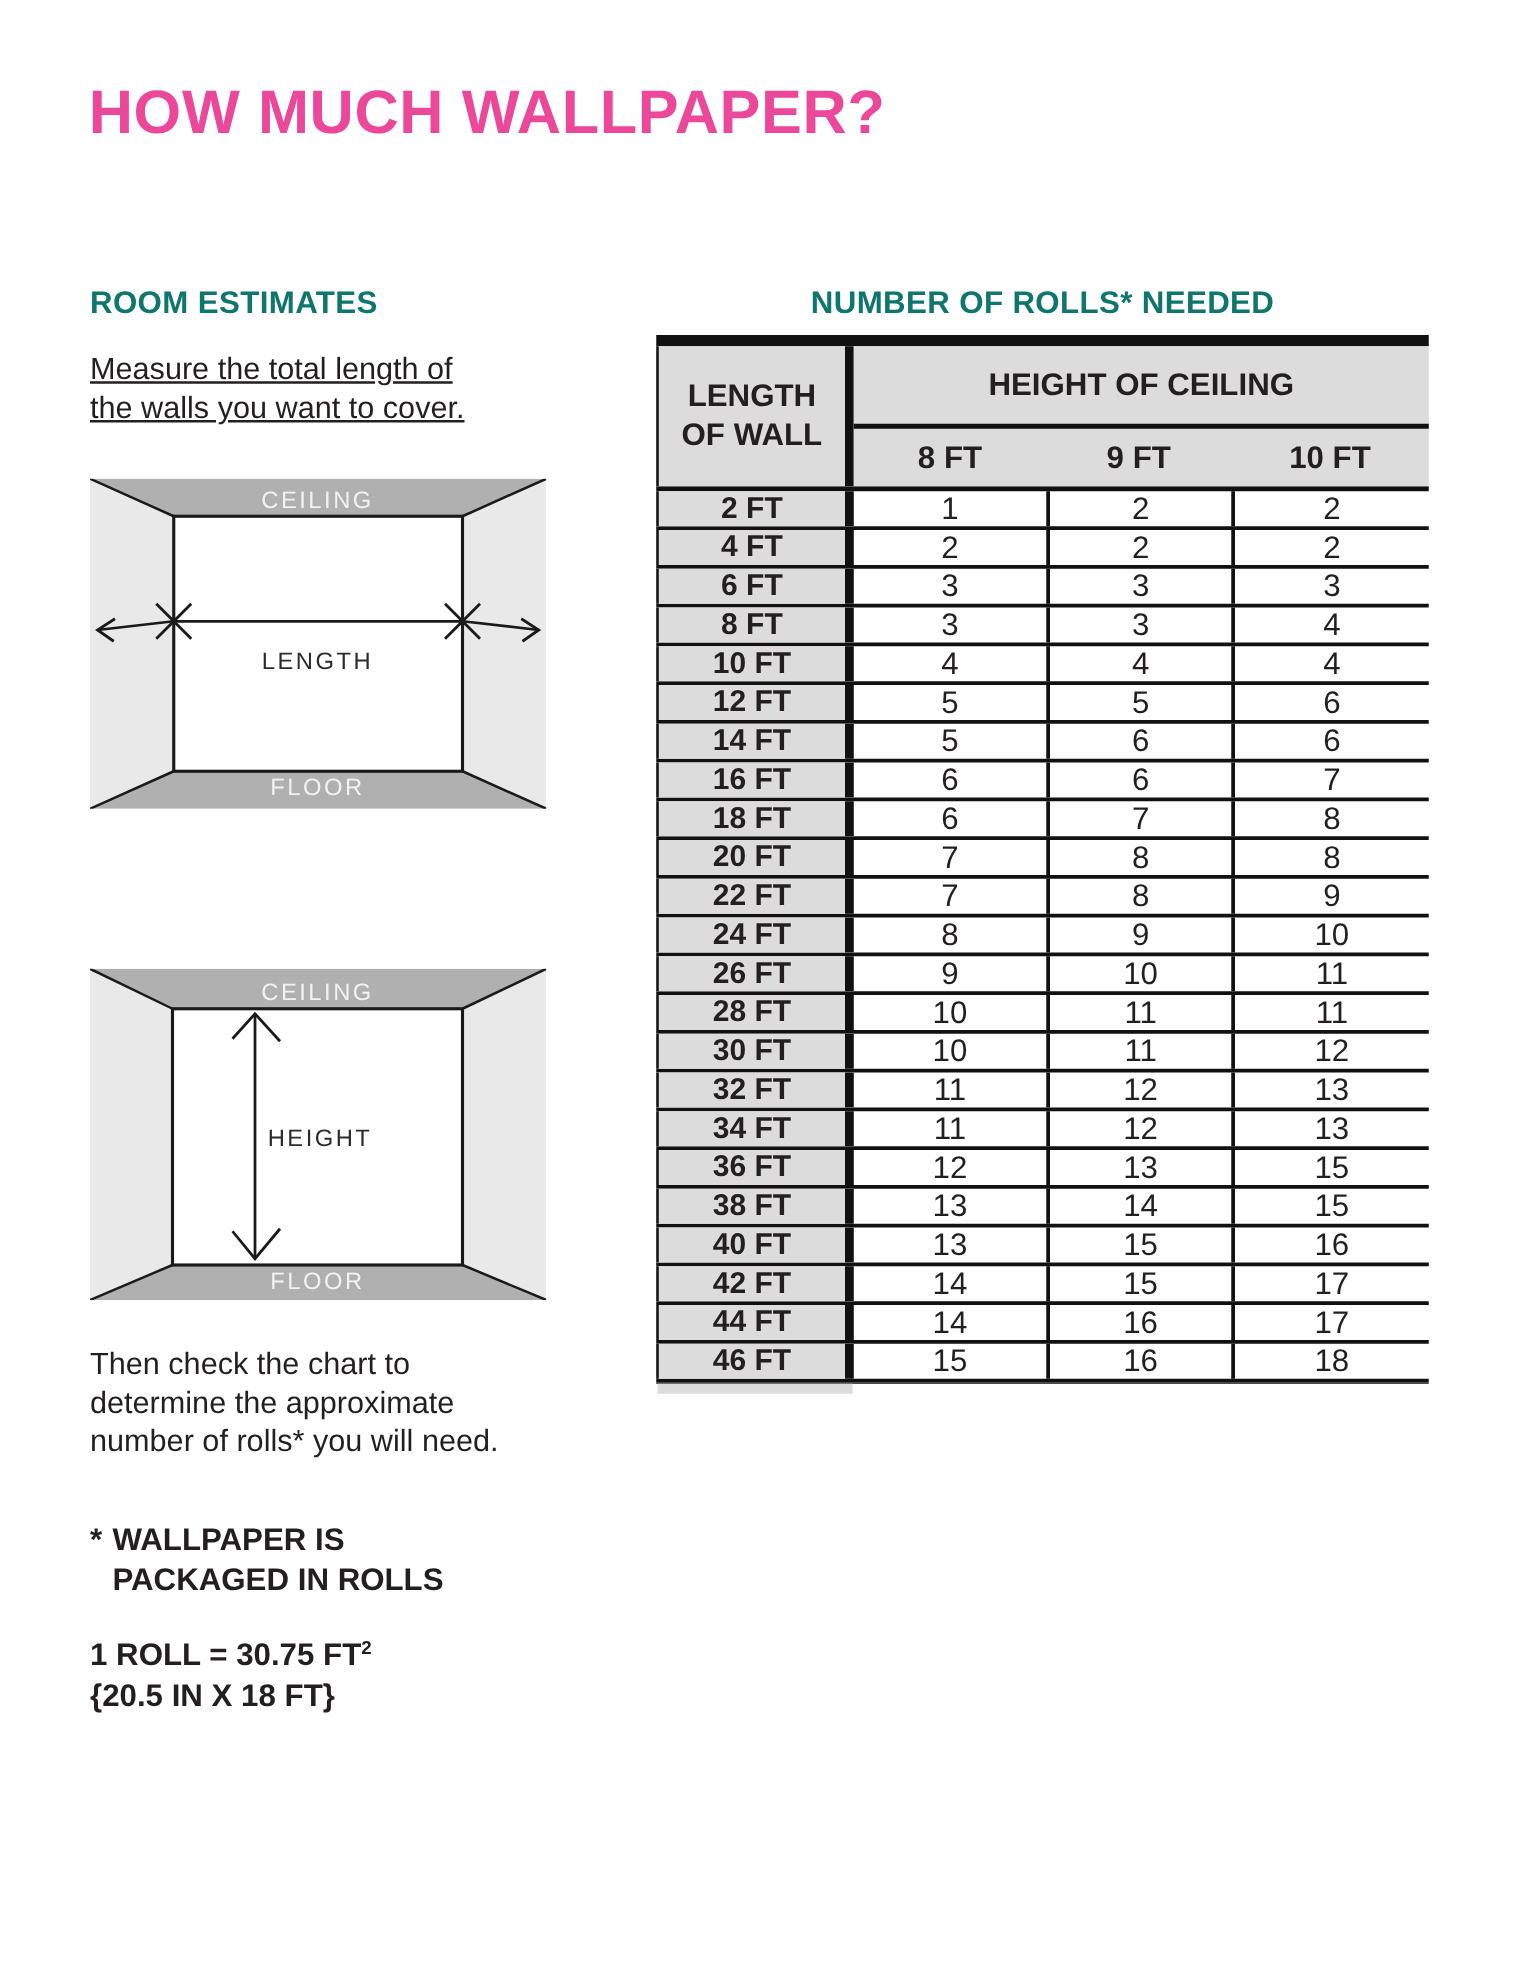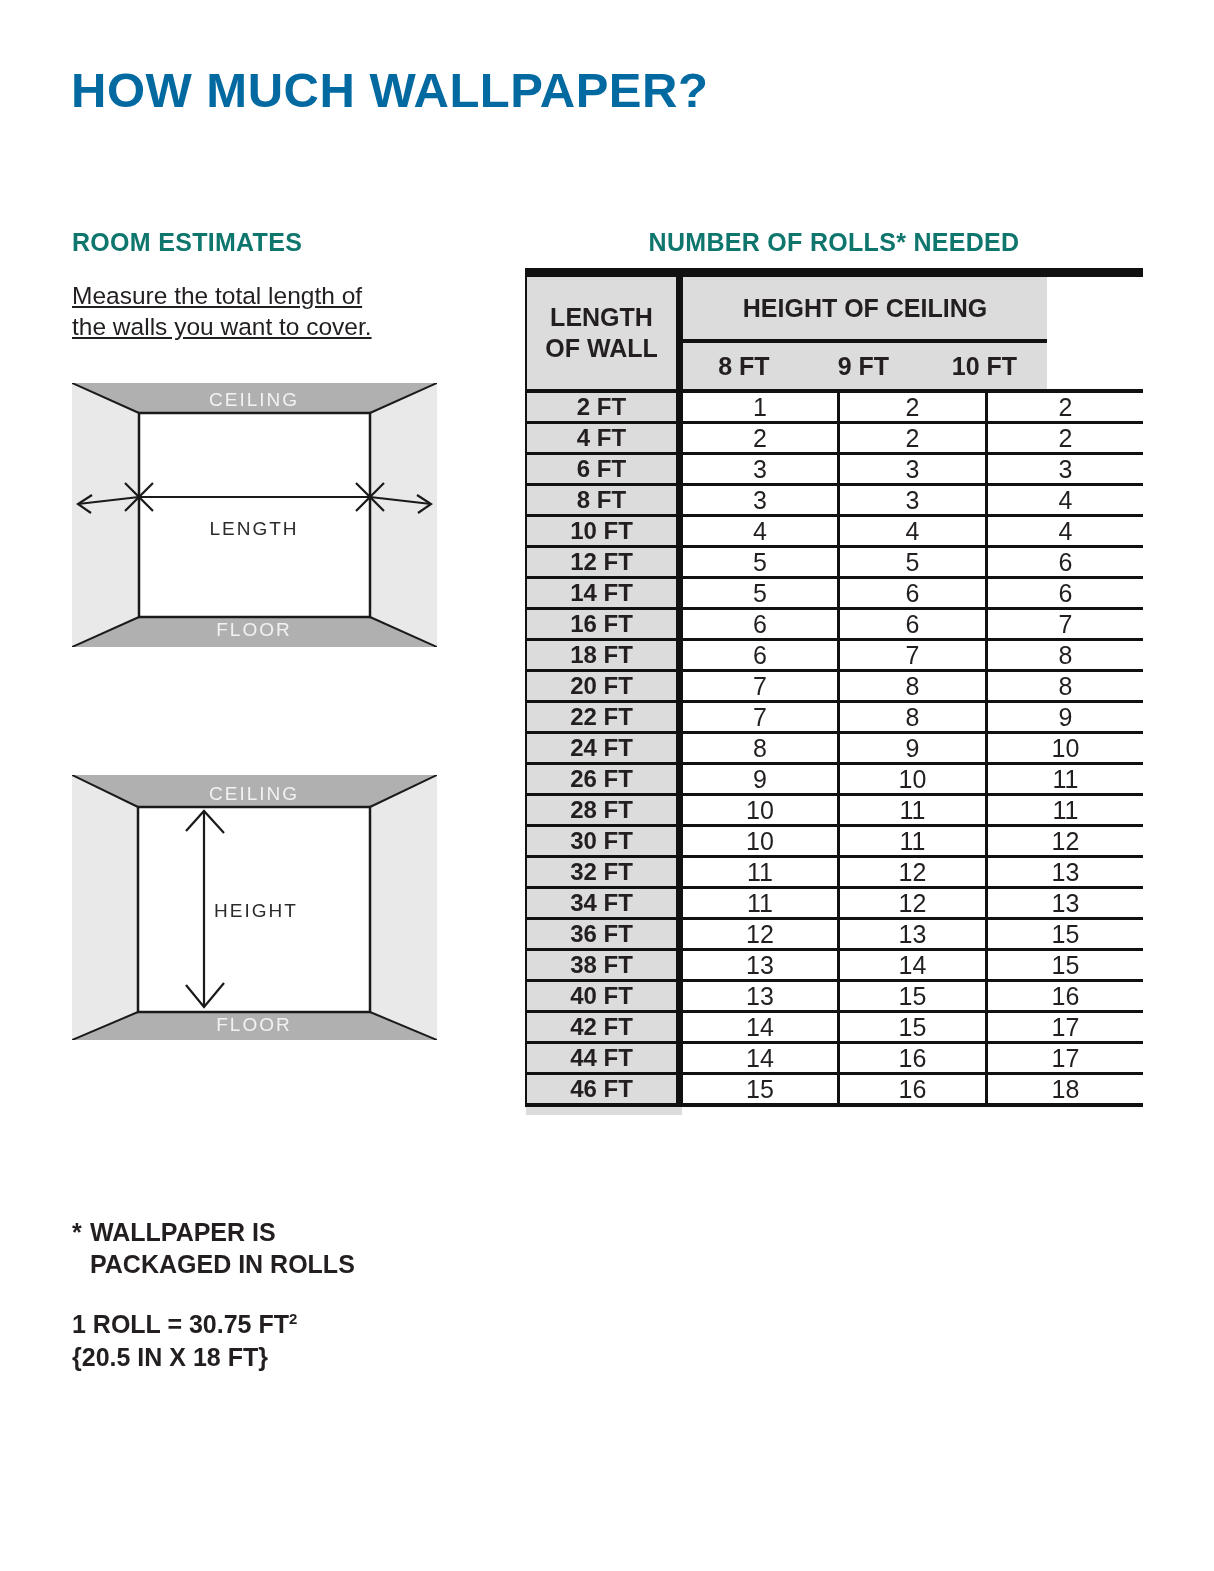--- a/index.html
+++ b/index.html
@@ -2,21 +2,21 @@
 <html><head>
 <meta charset="utf-8">
 <style>
   html,body { margin:0; padding:0; background:#ffffff; }
   .page {
     position:relative; width:1214px; height:1571px; background:#ffffff;
     font-family:"Liberation Sans", sans-serif; color:#231f20; overflow:hidden;
   }
   .title {
     position:absolute; left:71px; top:62px;
-    font-size:49px; font-weight:bold; color:#0369a1; letter-spacing:0.5px;
+    font-size:49px; font-weight:bold; color:#ec4899; letter-spacing:0.5px;
     white-space:nowrap;
   }
   .section-heading { font-size:25px; font-weight:bold; color:#0f766e; letter-spacing:0.3px; }
   #room-heading  { position:absolute; left:72px; top:228px; }
   #table-heading { position:absolute; left:525px; top:228px; width:618px; text-align:center; }
 
   .body-text { position:absolute; left:72px; font-size:24.5px; line-height:31px; }
   #step1 { top:280px;text-decoration:underline; }
   #step2 { top:681px; }
   #step3 { top:1076px; }
@@ -33,21 +33,21 @@
   
   #rolls-table { position:absolute; left:525px; top:268px; width:618px; }
   .top-bar { height:9px; background:#111; }
   .thead { display:flex; height:112px; border-bottom:4px solid #111; }
   .label-header {
     width:158px; box-sizing:border-box; background:#dcdcdc;
     border-left:2px solid #111; border-right:7px solid #111;
     display:flex; flex-direction:column; justify-content:center; align-items:center;
     font-weight:bold; font-size:25px; line-height:31px;
   }
-  .header-right { width:364px; display:flex; flex-direction:column; background:#dcdcdc; }
+  .header-right { width:460px; display:flex; flex-direction:column; background:#dcdcdc; }
   .hoc { flex:1; display:flex; align-items:center; justify-content:center;
          font-weight:bold; font-size:25px; border-bottom:4px solid #111; box-sizing:border-box; }
   .subcols { height:46px; display:flex; }
   .subcols .subcol { display:flex; align-items:center; justify-content:center; font-weight:bold; font-size:25px; }
   .subcol.s1 { width:154px; } .subcol.s2 { width:148px; } .subcol.s3 { width:158px; }
 
   .row { display:flex; height:31px; border-bottom:3px solid #111; box-sizing:border-box; }
   .row-label {
     width:158px; box-sizing:border-box; background:#dcdcdc;
     border-left:2px solid #111; border-right:7px solid #111;
@@ -118,20 +118,25 @@
     <text class="wall-label" x="182" y="25" text-anchor="middle">CEILING</text>
     <text class="wall-label" x="182" y="256" text-anchor="middle">FLOOR</text>
     <g stroke="#1a1a1a" stroke-width="2.2" fill="none">
       <line x1="132" y1="36" x2="132" y2="232"></line>
       <polyline points="114,56 132,36 152,58"></polyline>
       <polyline points="114,210 132,232 152,208"></polyline>
     </g>
     <text class="measure-label" x="184" y="142" text-anchor="middle">HEIGHT</text>
   </svg>
 
+  <div class="body-text" id="step3">
+    <div>Then check the chart to</div>
+    <div>determine the approximate</div>
+    <div>number of rolls* you will need.</div>
+  </div>
 
   <div class="footnote">
     <span class="star">*</span>
     <span>
       <div>WALLPAPER IS</div>
       <div>PACKAGED IN ROLLS</div>
     </span>
   </div>
 
   <div class="roll-spec">

